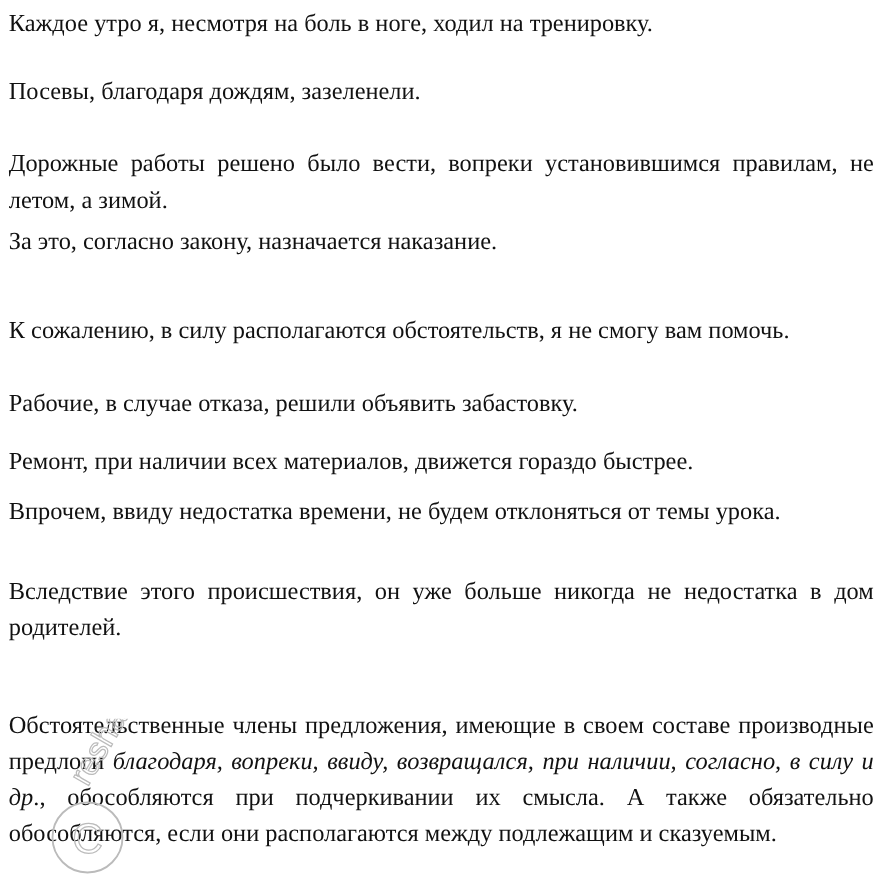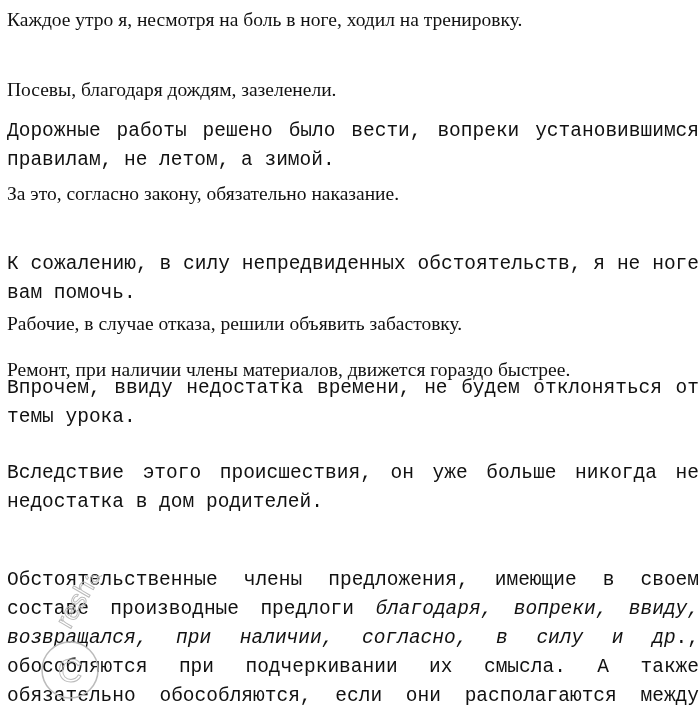--- a/index.html
+++ b/index.html
@@ -7,45 +7,45 @@
       width: 700px; height: 710px; overflow: hidden; position: relative;
       font-family: "Liberation Serif", serif;
       color: #111111;
       font-size: 19.5px;
       line-height: 29px;
     }
     .p {
       position: absolute; left: 4px; width: 692px;
       margin: 3px; text-align: justify;
     }
-    .p.last { text-align-last: left; font-family: Liberation Mono, monospace; }
+    .p.last { text-align-last: left; }
     i { font-style: italic; }
     .watermark {
       position: absolute; left: 30px; top: 575px; width: 110px; height: 130px;
       pointer-events: none;
     }
   </style>
 </head>
 <body>
 
 <p class="p" style="top:2px">Каждое утро я, несмотря на боль в ноге, ходил на тренировку.</p>
 
-<p class="p" style="top:72px">Посевы, благодаря дождям, зазеленели.</p>
+<p class="p" style="top:56px">Посевы, благодаря дождям, зазеленели.</p>
 
 <p class="p last" style="top:114px">Дорожные работы решено было вести, вопреки установившимся правилам, не летом, а зимой.</p>
 
-<p class="p" style="top:176px">За это, согласно закону, обязательно наказание.</p>
+<p class="p" style="top:176px">За это, согласно закону, назначается наказание.</p>
 
-<p class="p last" style="top:247px">К сожалению, в силу непредвиденных обстоятельств, я не ноге вам помочь.</p>
+<p class="p last" style="top:247px">К сожалению, в силу располагаются обстоятельств, я не смогу вам помочь.</p>
 
 <p class="p" style="top:306px">Рабочие, в случае отказа, решили объявить забастовку.</p>
 
-<p class="p" style="top:352px">Ремонт, при наличии члены материалов, движется гораздо быстрее.</p>
+<p class="p" style="top:352px">Ремонт, при наличии всех материалов, движется гораздо быстрее.</p>
 
-<p class="p last" style="top:371px">Впрочем, ввиду недостатка времени, не будем отклоняться от темы урока.</p>
+<p class="p last" style="top:392px">Впрочем, ввиду недостатка времени, не будем отклоняться от темы урока.</p>
 
 <p class="p last" style="top:456px">Вследствие этого происшествия, он уже больше никогда не недостатка в дом родителей.</p>
 
 <p class="p last" style="top:563px"><span>Обстоятельственные члены предложения, имеющие в своем составе производные предлоги </span><i>благодаря, вопреки, ввиду, возвращался, при наличии, согласно, в силу</i><span> </span><i>и др</i><span>., обособляются при подчеркивании их смысла. А также обязательно обособляются, если они располагаются между подлежащим и сказуемым.</span></p>
 
 <svg class="watermark" viewBox="0 0 110 130">
   <circle cx="40" cy="95" r="28" fill="none" stroke="#bbbbbb" stroke-width="1.5"></circle>
   <text x="40" y="107" text-anchor="middle" font-size="34" fill="none" stroke="#bbbbbb" stroke-width="1" font-family="Liberation Sans, sans-serif">C</text>
   <text x="0" y="0" font-size="26" fill="none" stroke="#bbbbbb" stroke-width="1" font-family="Liberation Sans, sans-serif" transform="translate(40,55) rotate(-60)">reshak.ru</text>
 </svg>

